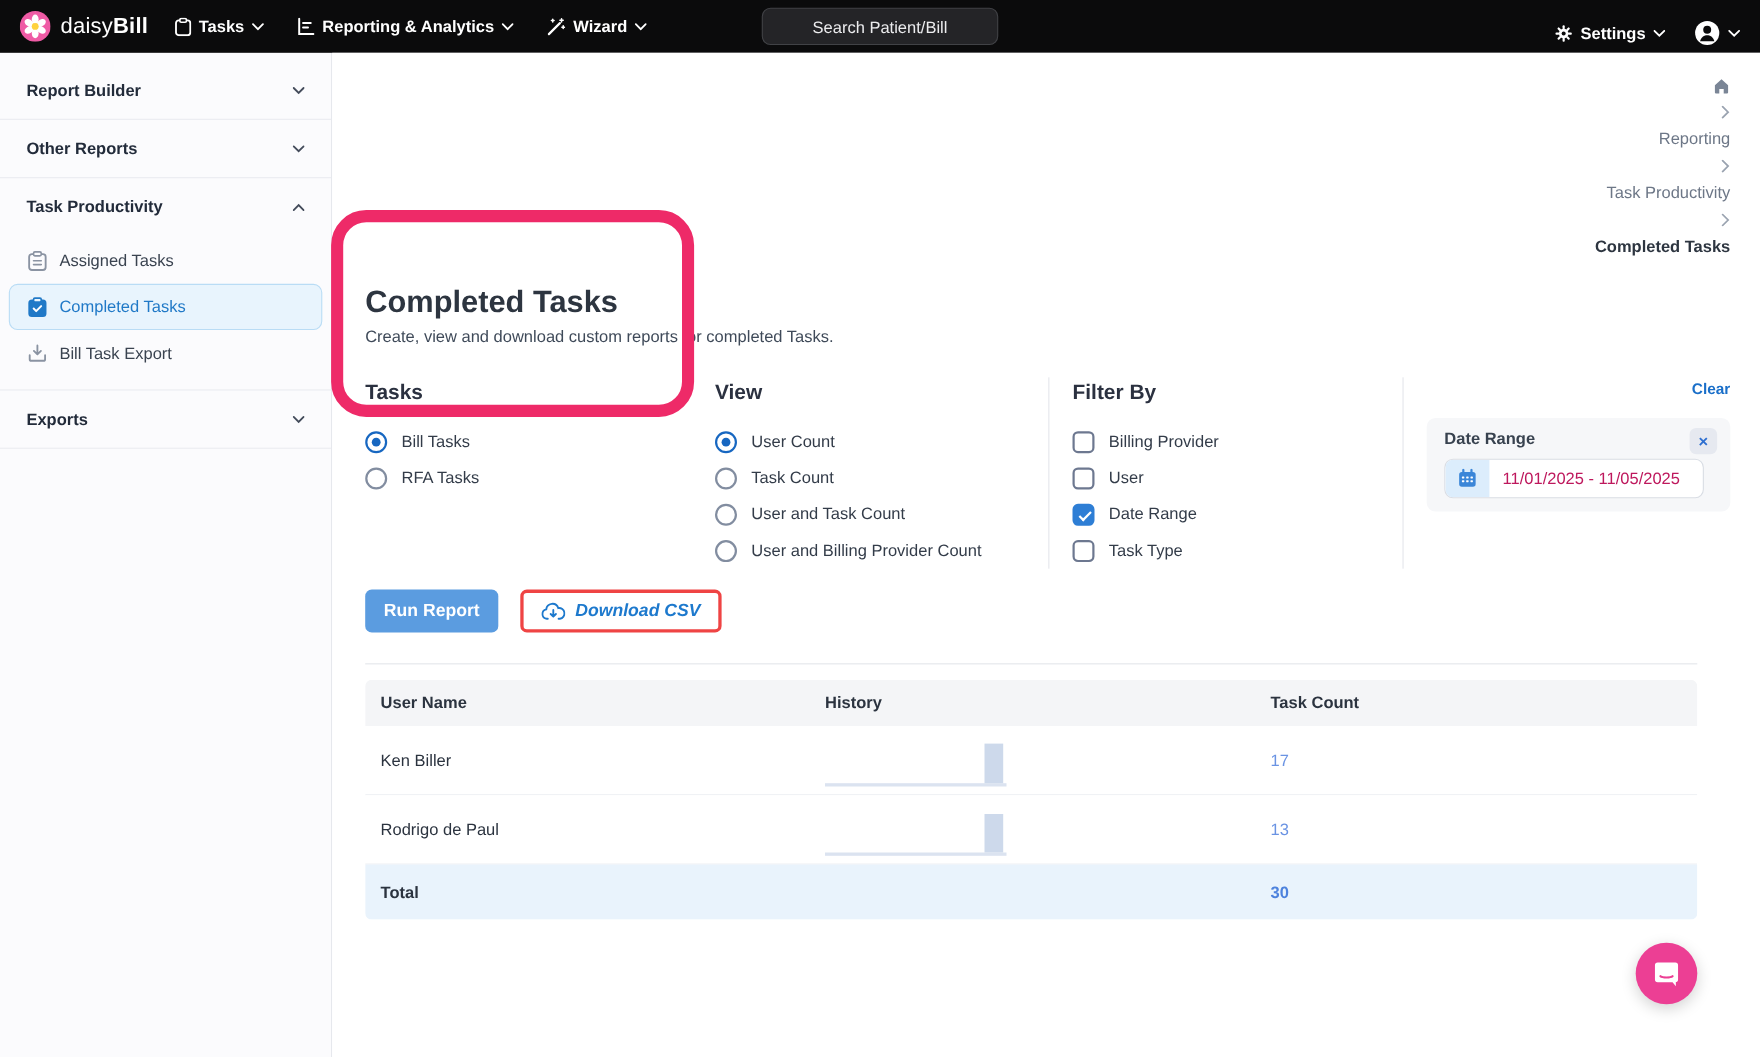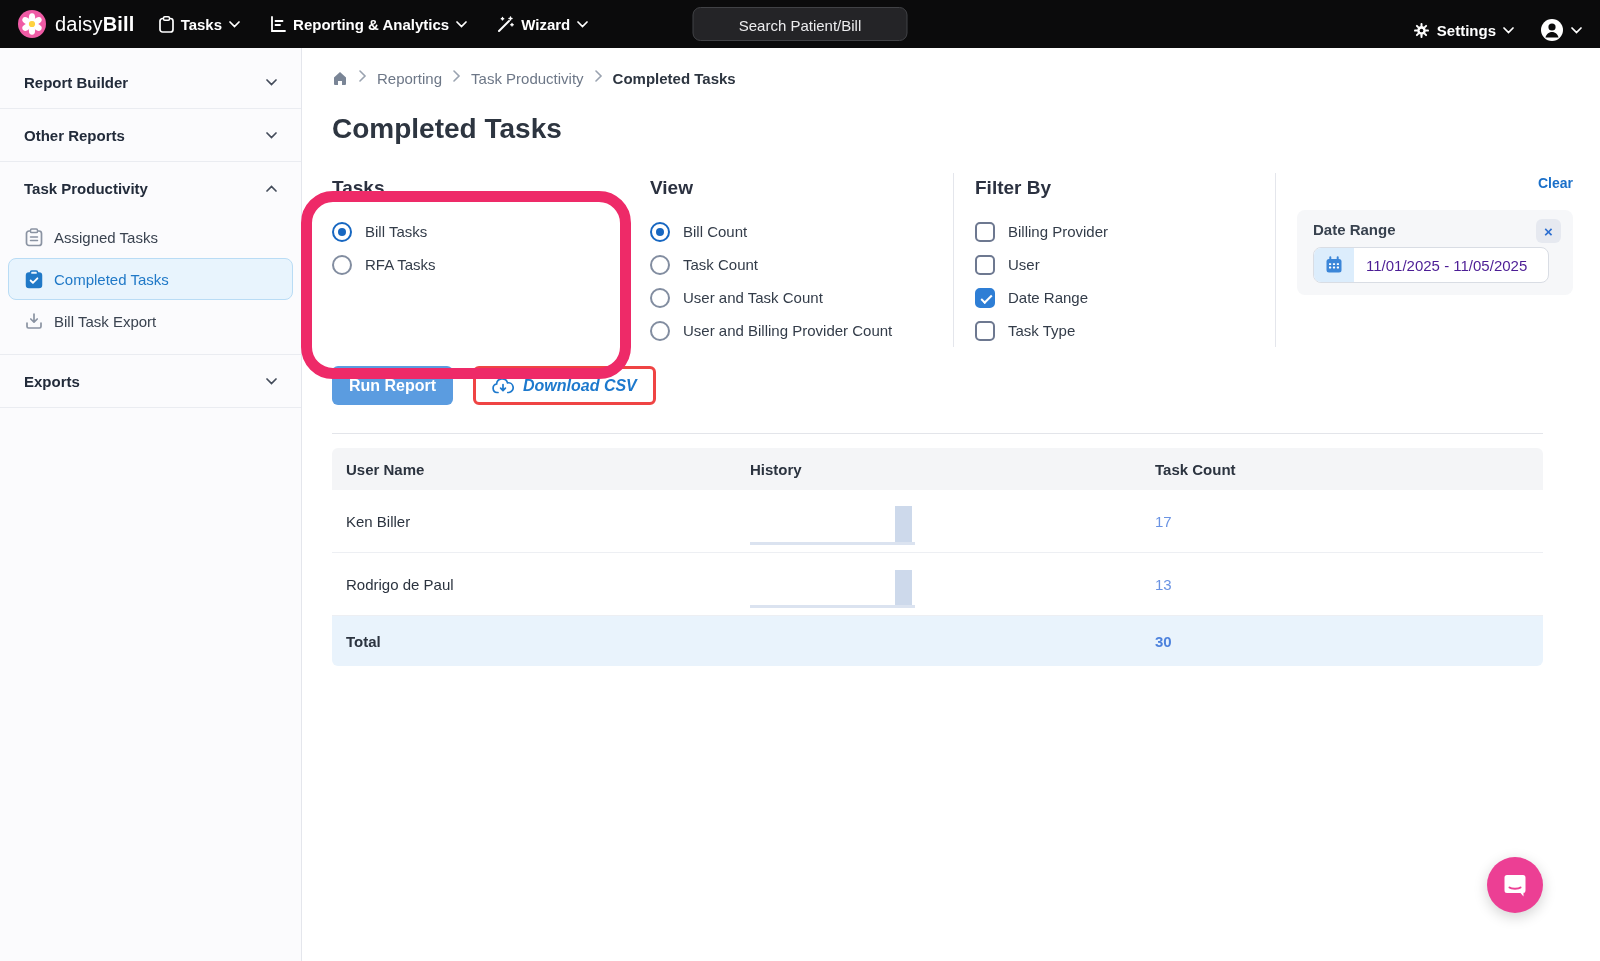--- a/index.html
+++ b/index.html
@@ -34,21 +34,21 @@
   .side-head .chev path { stroke:#444c5b; }
   .side-sub { padding:2px 0 12px 0; }
   .side-item { height:42px; display:flex; align-items:center; gap:11px; padding:0 16px; margin:0 8px;
     font-size:15px; color:#3a4350; border-radius:8px; border:1px solid transparent; cursor:pointer; }
   .side-item svg { flex:0 0 auto; }
   .side-item.active { background:#e8f4fd; border-color:#b9dcf5; color:#2079c7; font-weight:400; }
 
   .main { position:relative; flex:1; padding:22px 27px 0 30px; background:#fff; }
 
   
-  .breadcrumb { display:flex; align-items:flex-start; gap:10px; font-size:15px; color:#6d7787; }
+  .breadcrumb { display:flex; align-items:flex-end; gap:10px; font-size:15px; color:#6d7787;flex-direction:column; }
   .crumb { cursor:pointer; }
   .crumb.current { color:#2d3540; font-weight:700; cursor:default; }
   .crumb-sep { width:9px; height:12px; }
   .page-title { margin-top:26px; font-size:28px; font-weight:700; color:#2d3540; }
   .page-subtitle { margin-top:7px; font-size:15px; color:#3f4a59; }
 
   
   .panels { display:flex; margin-top:28px; min-height:172px; }
   .panel-h { font-size:19px; font-weight:700; color:#2b3140; margin-bottom:16px; }
   .panel-tasks { width:318px; padding-top:4px; }
@@ -68,21 +68,21 @@
   .panel-dates { flex:1; display:flex; flex-direction:column; }
   .clear-link { align-self:flex-end; margin-top:2px; font-size:14px; font-weight:700; color:#1a6fc9; cursor:pointer; }
   .date-card { margin-top:19px; background:#f6f7f9; border-radius:8px; padding:11px 16px 12px 16px; position:relative; }
   .date-card-label { font-size:15px; font-weight:700; color:#38424f; }
   .date-x { position:absolute; top:9px; right:12px; width:25px; height:24px; background:#e6e9f0;
     border-radius:6px; display:flex; align-items:center; justify-content:center;
     color:#2e6fd0; font-size:15px; font-weight:700; cursor:pointer; }
   .date-input { margin-top:9px; height:36px; background:#fff; border:1px solid #d9dde4; border-radius:8px;
     display:flex; align-items:stretch; overflow:hidden; width:236px; cursor:pointer; }
   .date-ico-cell { width:40px; background:#dcedfc; display:flex; align-items:center; justify-content:center; }
-  .date-value { display:flex; align-items:center; padding-left:12px; font-size:15px; color:#4c1d95; }
+  .date-value { display:flex; align-items:center; padding-left:12px; font-size:15px; color:#be185d; }
 
   
   .annotation-ring { position:absolute; left:301px; top:191px; width:330px; height:188px;
     border:11px solid #ee2a68; border-radius:32px; pointer-events:none; z-index:40; }
 
   
   .actions { display:flex; gap:20px; margin-top:19px; }
   .btn-run { width:121px; height:39px; background:#5b9ce0; border:none; border-radius:6px;
     color:#fff; font-size:16px; font-weight:700; font-family:inherit; cursor:pointer; }
   .btn-csv { height:39px; background:#fff; border:3px solid #ef4444; border-radius:6px; padding:0 16px;
@@ -287,39 +287,40 @@
         <path d="M2 1l5 5-5 5" fill="none" stroke="#9aa3b0" stroke-width="1.6" stroke-linecap="round"></path>
       </svg>
       <span class="crumb">Task Productivity</span>
       <svg class="crumb-sep" viewBox="0 0 9 12">
         <path d="M2 1l5 5-5 5" fill="none" stroke="#9aa3b0" stroke-width="1.6" stroke-linecap="round"></path>
       </svg>
       <span class="crumb current">Completed Tasks</span>
     </div>
 
     <div class="page-title">Completed Tasks</div>
+    <div class="page-subtitle">Create, view and download custom reports for completed Tasks.</div>
 
     <div class="panels">
       <div class="panel-tasks">
         <div class="panel-h">Tasks</div>
         <label class="opt-row">
           <span class="radio checked"></span>
           <span class="opt-label">Bill Tasks</span>
         </label>
         <label class="opt-row">
           <span class="radio"></span>
           <span class="opt-label">RFA Tasks</span>
         </label>
       </div>
 
       <div class="panel-view">
         <div class="panel-h">View</div>
         <label class="opt-row">
           <span class="radio checked"></span>
-          <span class="opt-label">Bill Count</span>
+          <span class="opt-label">User Count</span>
         </label>
         <label class="opt-row">
           <span class="radio"></span>
           <span class="opt-label">Task Count</span>
         </label>
         <label class="opt-row">
           <span class="radio"></span>
           <span class="opt-label">User and Task Count</span>
         </label>
         <label class="opt-row">

